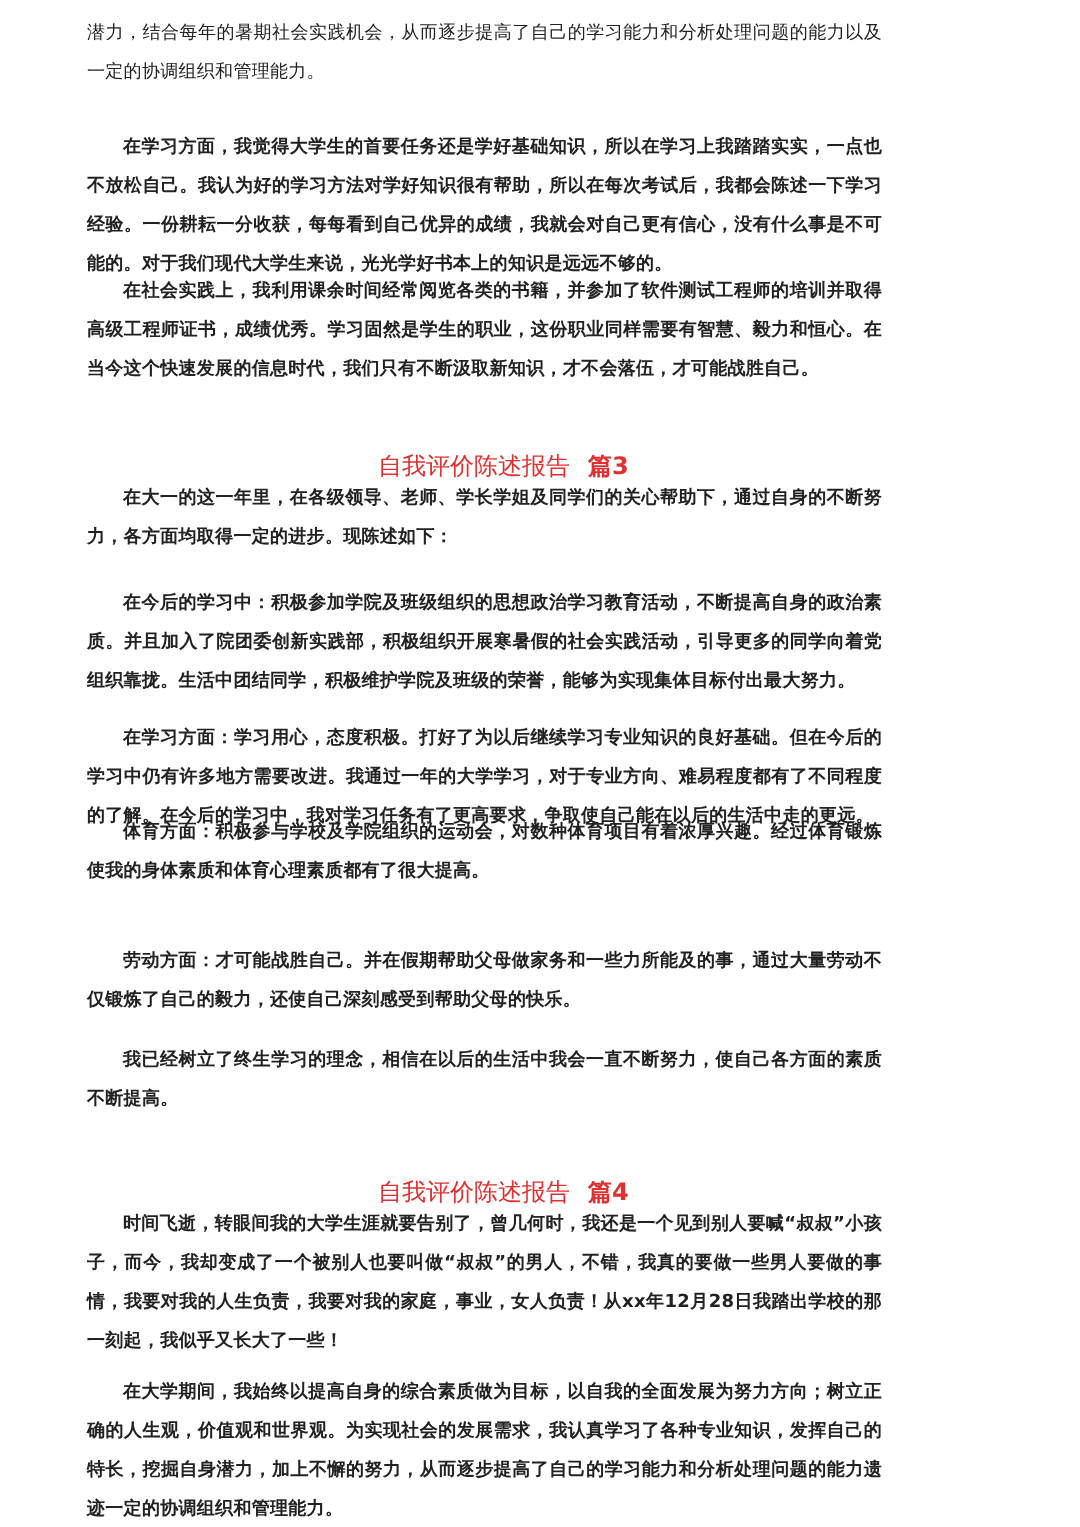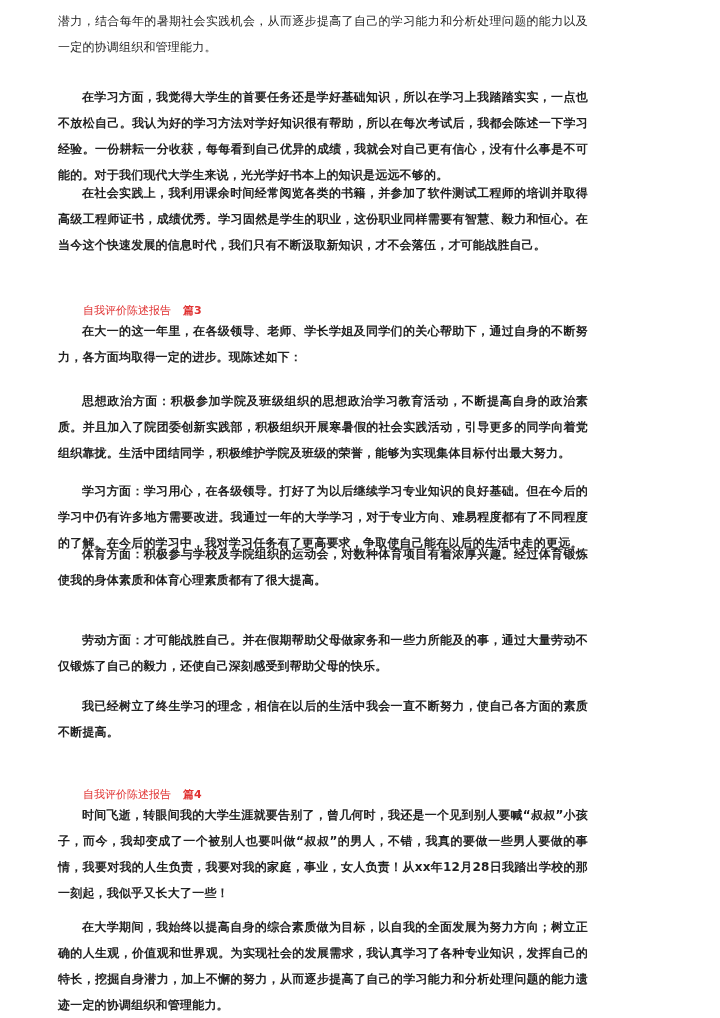--- a/index.html
+++ b/index.html
@@ -1,36 +1,36 @@
 <!DOCTYPE html>
 <html><head>
 <meta charset="utf-8">
 <style>
   html, body { margin: 0; padding: 0; background: #ffffff; }
   body { width: 720px; height: 1018px; overflow: hidden; position: relative;
          font-family: "DejaVu Sans", "Liberation Sans", sans-serif; color: #222222; }
   .doc { position: absolute; left: 58px; top: 0; width: 530px; }
   p { margin: 0; font-size: 12px; line-height: 26px; text-align: justify; letter-spacing: 0.2px; }
   .indent { text-indent: 24px; font-weight: bold; }
-  .heading { color: #e03030; font-size: 11px; line-height: 18px; padding-left: 25px; }
+  .heading { color: #e03030; font-size: 16px; line-height: 18px; padding-left: 25px; text-align: center; }
   .heading .num { font-weight: bold; margin-left: 12px; }
 </style>
 </head>
 <body>
 
 <div class="doc">
   <p style="position:absolute;top:8px;width:530px">潜力，结合每年的暑期社会实践机会，从而逐步提高了自己的学习能力和分析处理问题的能力以及一定的协调组织和管理能力。</p>
   <p class="indent" style="position:absolute;top:84px;width:530px">在学习方面，我觉得大学生的首要任务还是学好基础知识，所以在学习上我踏踏实实，一点也不放松自己。我认为好的学习方法对学好知识很有帮助，所以在每次考试后，我都会陈述一下学习经验。一份耕耘一分收获，每每看到自己优异的成绩，我就会对自己更有信心，没有什么事是不可能的。对于我们现代大学生来说，光光学好书本上的知识是远远不够的。</p>
   <p class="indent" style="position:absolute;top:180px;width:530px">在社会实践上，我利用课余时间经常阅览各类的书籍，并参加了软件测试工程师的培训并取得高级工程师证书，成绩优秀。学习固然是学生的职业，这份职业同样需要有智慧、毅力和恒心。在当今这个快速发展的信息时代，我们只有不断汲取新知识，才不会落伍，才可能战胜自己。</p>
   <div class="heading" style="position:absolute;top:302px;width:505px">
     <span>自我评价陈述报告</span><span class="num">篇3</span>
   </div>
   <p class="indent" style="position:absolute;top:318px;width:530px">在大一的这一年里，在各级领导、老师、学长学姐及同学们的关心帮助下，通过自身的不断努力，各方面均取得一定的进步。现陈述如下：</p>
-  <p class="indent" style="position:absolute;top:388px;width:530px">思想政治方面：积极参加学院及班级组织的思想政治学习教育活动，不断提高自身的政治素质。并且加入了院团委创新实践部，积极组织开展寒暑假的社会实践活动，引导更多的同学向着党组织靠拢。生活中团结同学，积极维护学院及班级的荣誉，能够为实现集体目标付出最大努力。</p>
-  <p class="indent" style="position:absolute;top:478px;width:530px">学习方面：学习用心，在各级领导。打好了为以后继续学习专业知识的良好基础。但在今后的学习中仍有许多地方需要改进。我通过一年的大学学习，对于专业方向、难易程度都有了不同程度的了解。在今后的学习中，我对学习任务有了更高要求，争取使自己能在以后的生活中走的更远。</p>
+  <p class="indent" style="position:absolute;top:388px;width:530px">在今后的学习中：积极参加学院及班级组织的思想政治学习教育活动，不断提高自身的政治素质。并且加入了院团委创新实践部，积极组织开展寒暑假的社会实践活动，引导更多的同学向着党组织靠拢。生活中团结同学，积极维护学院及班级的荣誉，能够为实现集体目标付出最大努力。</p>
+  <p class="indent" style="position:absolute;top:478px;width:530px">在学习方面：学习用心，态度积极。打好了为以后继续学习专业知识的良好基础。但在今后的学习中仍有许多地方需要改进。我通过一年的大学学习，对于专业方向、难易程度都有了不同程度的了解。在今后的学习中，我对学习任务有了更高要求，争取使自己能在以后的生活中走的更远。</p>
   <p class="indent" style="position:absolute;top:541px;width:530px">体育方面：积极参与学校及学院组织的运动会，对数种体育项目有着浓厚兴趣。经过体育锻炼使我的身体素质和体育心理素质都有了很大提高。</p>
   <p class="indent" style="position:absolute;top:627px;width:530px">劳动方面：才可能战胜自己。并在假期帮助父母做家务和一些力所能及的事，通过大量劳动不仅锻炼了自己的毅力，还使自己深刻感受到帮助父母的快乐。</p>
   <p class="indent" style="position:absolute;top:693px;width:530px">我已经树立了终生学习的理念，相信在以后的生活中我会一直不断努力，使自己各方面的素质不断提高。</p>
   <div class="heading" style="position:absolute;top:786px;width:505px">
     <span>自我评价陈述报告</span><span class="num">篇4</span>
   </div>
   <p class="indent" style="position:absolute;top:802px;width:530px">时间飞逝，转眼间我的大学生涯就要告别了，曾几何时，我还是一个见到别人要喊“叔叔”小孩子，而今，我却变成了一个被别人也要叫做“叔叔”的男人，不错，我真的要做一些男人要做的事情，我要对我的人生负责，我要对我的家庭，事业，女人负责！从xx年12月28日我踏出学校的那一刻起，我似乎又长大了一些！</p>
   <p class="indent" style="position:absolute;top:914px;width:530px">在大学期间，我始终以提高自身的综合素质做为目标，以自我的全面发展为努力方向；树立正确的人生观，价值观和世界观。为实现社会的发展需求，我认真学习了各种专业知识，发挥自己的特长，挖掘自身潜力，加上不懈的努力，从而逐步提高了自己的学习能力和分析处理问题的能力遗迹一定的协调组织和管理能力。</p>
 </div>
 

